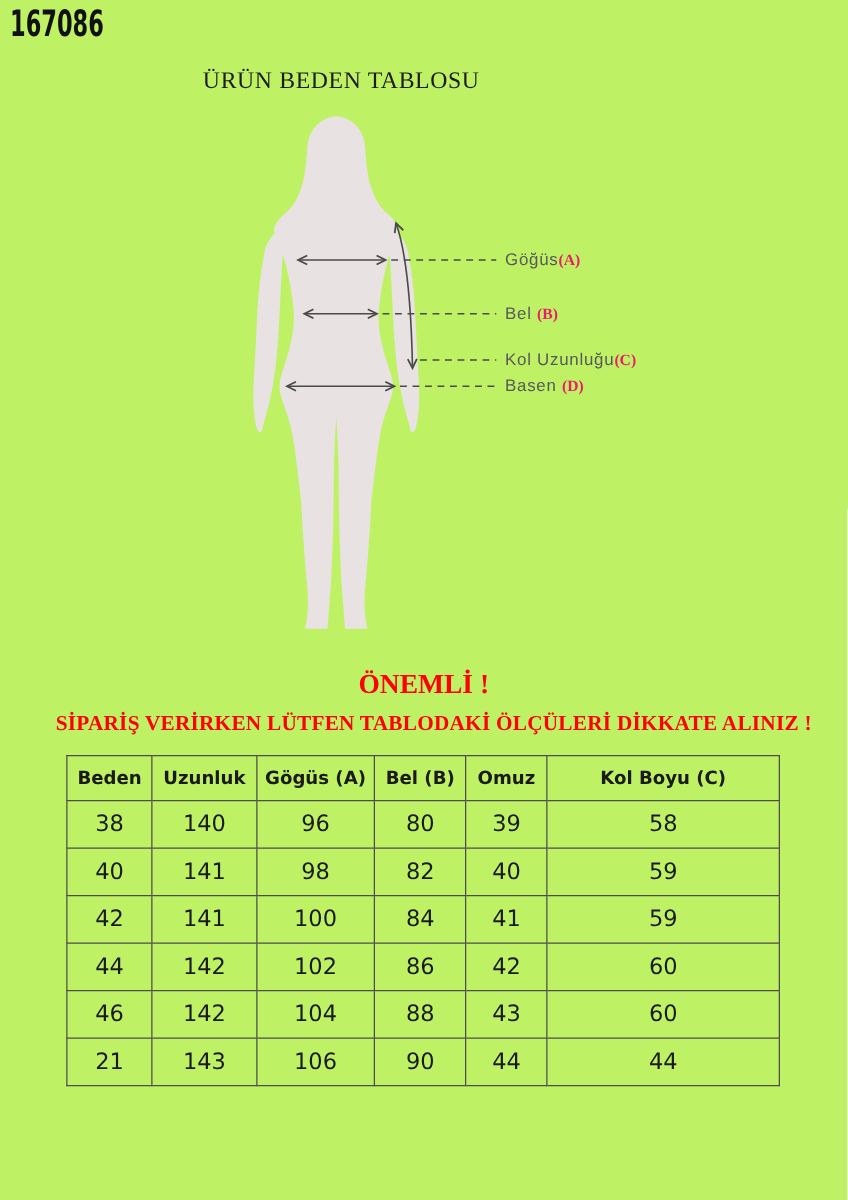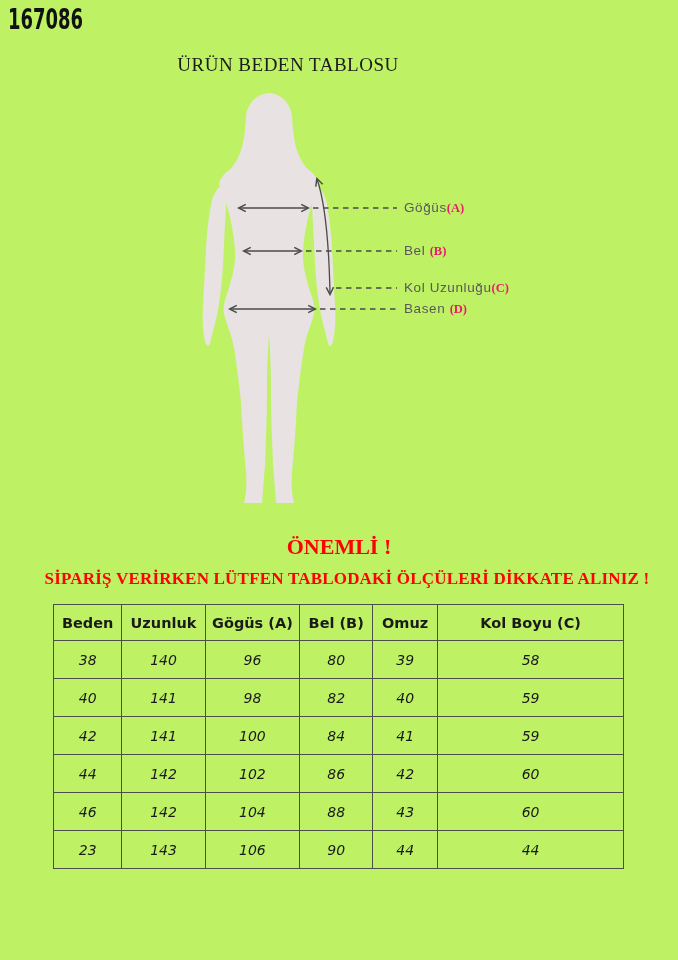--- a/index.html
+++ b/index.html
@@ -13,21 +13,21 @@
   
   .product-code{
     position:absolute;left:8px;top:2px;
     font-family:"DejaVu Sans", sans-serif;
     font-weight:bold;font-size:29px;color:#111111;
     transform:scaleX(0.62);transform-origin:left top;
     letter-spacing:0px;white-space:nowrap;
   }
   
   .page-title{
-    position:absolute;left:15px;top:54px;width:546px;
+    position:absolute;left:0;top:54px;width:546px;
     text-align:center;
     font-family:"Liberation Serif", serif;
     font-size:19px;color:#1c1c1c;letter-spacing:0.5px;
   }
   
   .figure-svg{position:absolute;left:185px;top:85px;}
   .fig-label{
     position:absolute;left:404px;
     font-size:13.5px;line-height:14px;color:#58585a;
     letter-spacing:0.6px;white-space:nowrap;
@@ -52,21 +52,21 @@
     position:absolute;left:53px;top:604px;width:571px;
     border-collapse:collapse;table-layout:fixed;
     font-family:"DejaVu Sans", sans-serif;color:#1a1a1a;
   }
   .size-table th,.size-table td{
     border:1px solid #4d4d4d;text-align:center;vertical-align:middle;
     padding:0;
     margin-top:25px;
   }
   .size-table th{height:35px;font-size:14.5px;font-weight:bold;}
-  .size-table td{height:37px;font-size:14px;font-weight:normal;font-style:italic;}
+  .size-table td{height:37px;font-size:18px;font-weight:normal;}
 </style>
 </head>
 <body>
 
 <div id="canvas">
 
   <div class="product-code">167086</div>
 
   <div class="page-title">ÜRÜN BEDEN TABLOSU</div>
 
@@ -180,21 +180,21 @@
         </tr>
         <tr>
           <td>46</td>
           <td>142</td>
           <td>104</td>
           <td>88</td>
           <td>43</td>
           <td>60</td>
         </tr>
         <tr>
-          <td>23</td>
+          <td>21</td>
           <td>143</td>
           <td>106</td>
           <td>90</td>
           <td>44</td>
           <td>44</td>
         </tr>
       </tbody>
   </table>
 
 </div>

